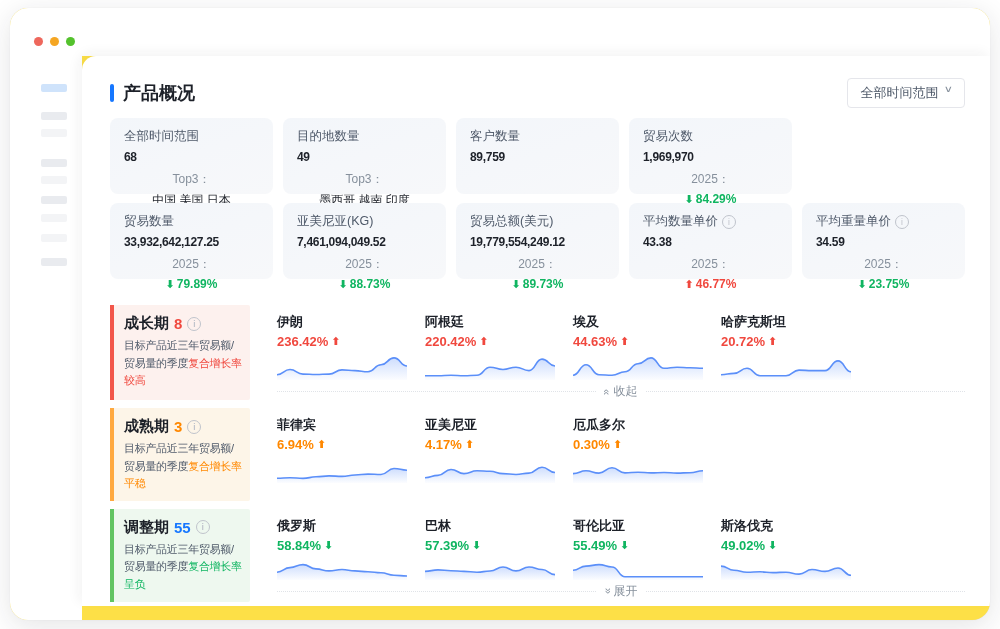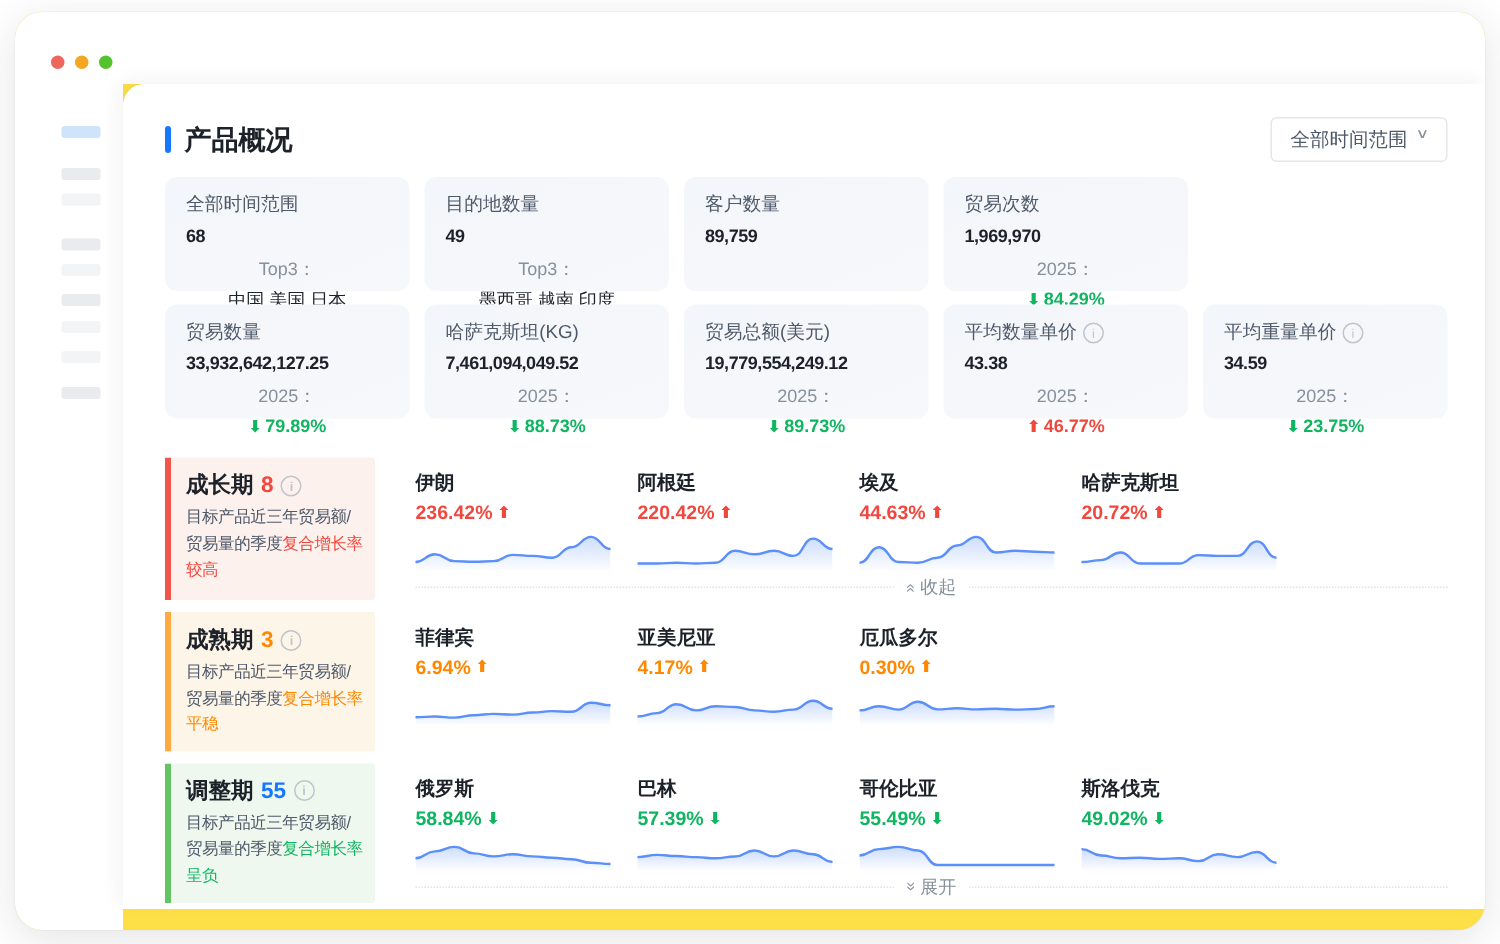--- a/index.html
+++ b/index.html
@@ -124,21 +124,21 @@
         <div class="cards-row">
           <div class="card">
             <div class="card-label">贸易数量</div>
             <div class="card-value">33,932,642,127.25</div>
             <div class="card-sub">
               <span>2025：</span>
               <span class="trend" style="color:#10b561"><span style="color:#10b561;font-size:11px">⬇</span>79.89%</span>
             </div>
           </div>
           <div class="card">
-            <div class="card-label">哈萨克斯坦(KG)</div>
+            <div class="card-label">亚美尼亚(KG)</div>
             <div class="card-value">7,461,094,049.52</div>
             <div class="card-sub">
               <span>2025：</span>
               <span class="trend" style="color:#10b561"><span style="color:#10b561;font-size:11px">⬇</span>88.73%</span>
             </div>
           </div>
           <div class="card">
             <div class="card-label">贸易总额(美元)</div>
             <div class="card-value">19,779,554,249.12</div>
             <div class="card-sub">

